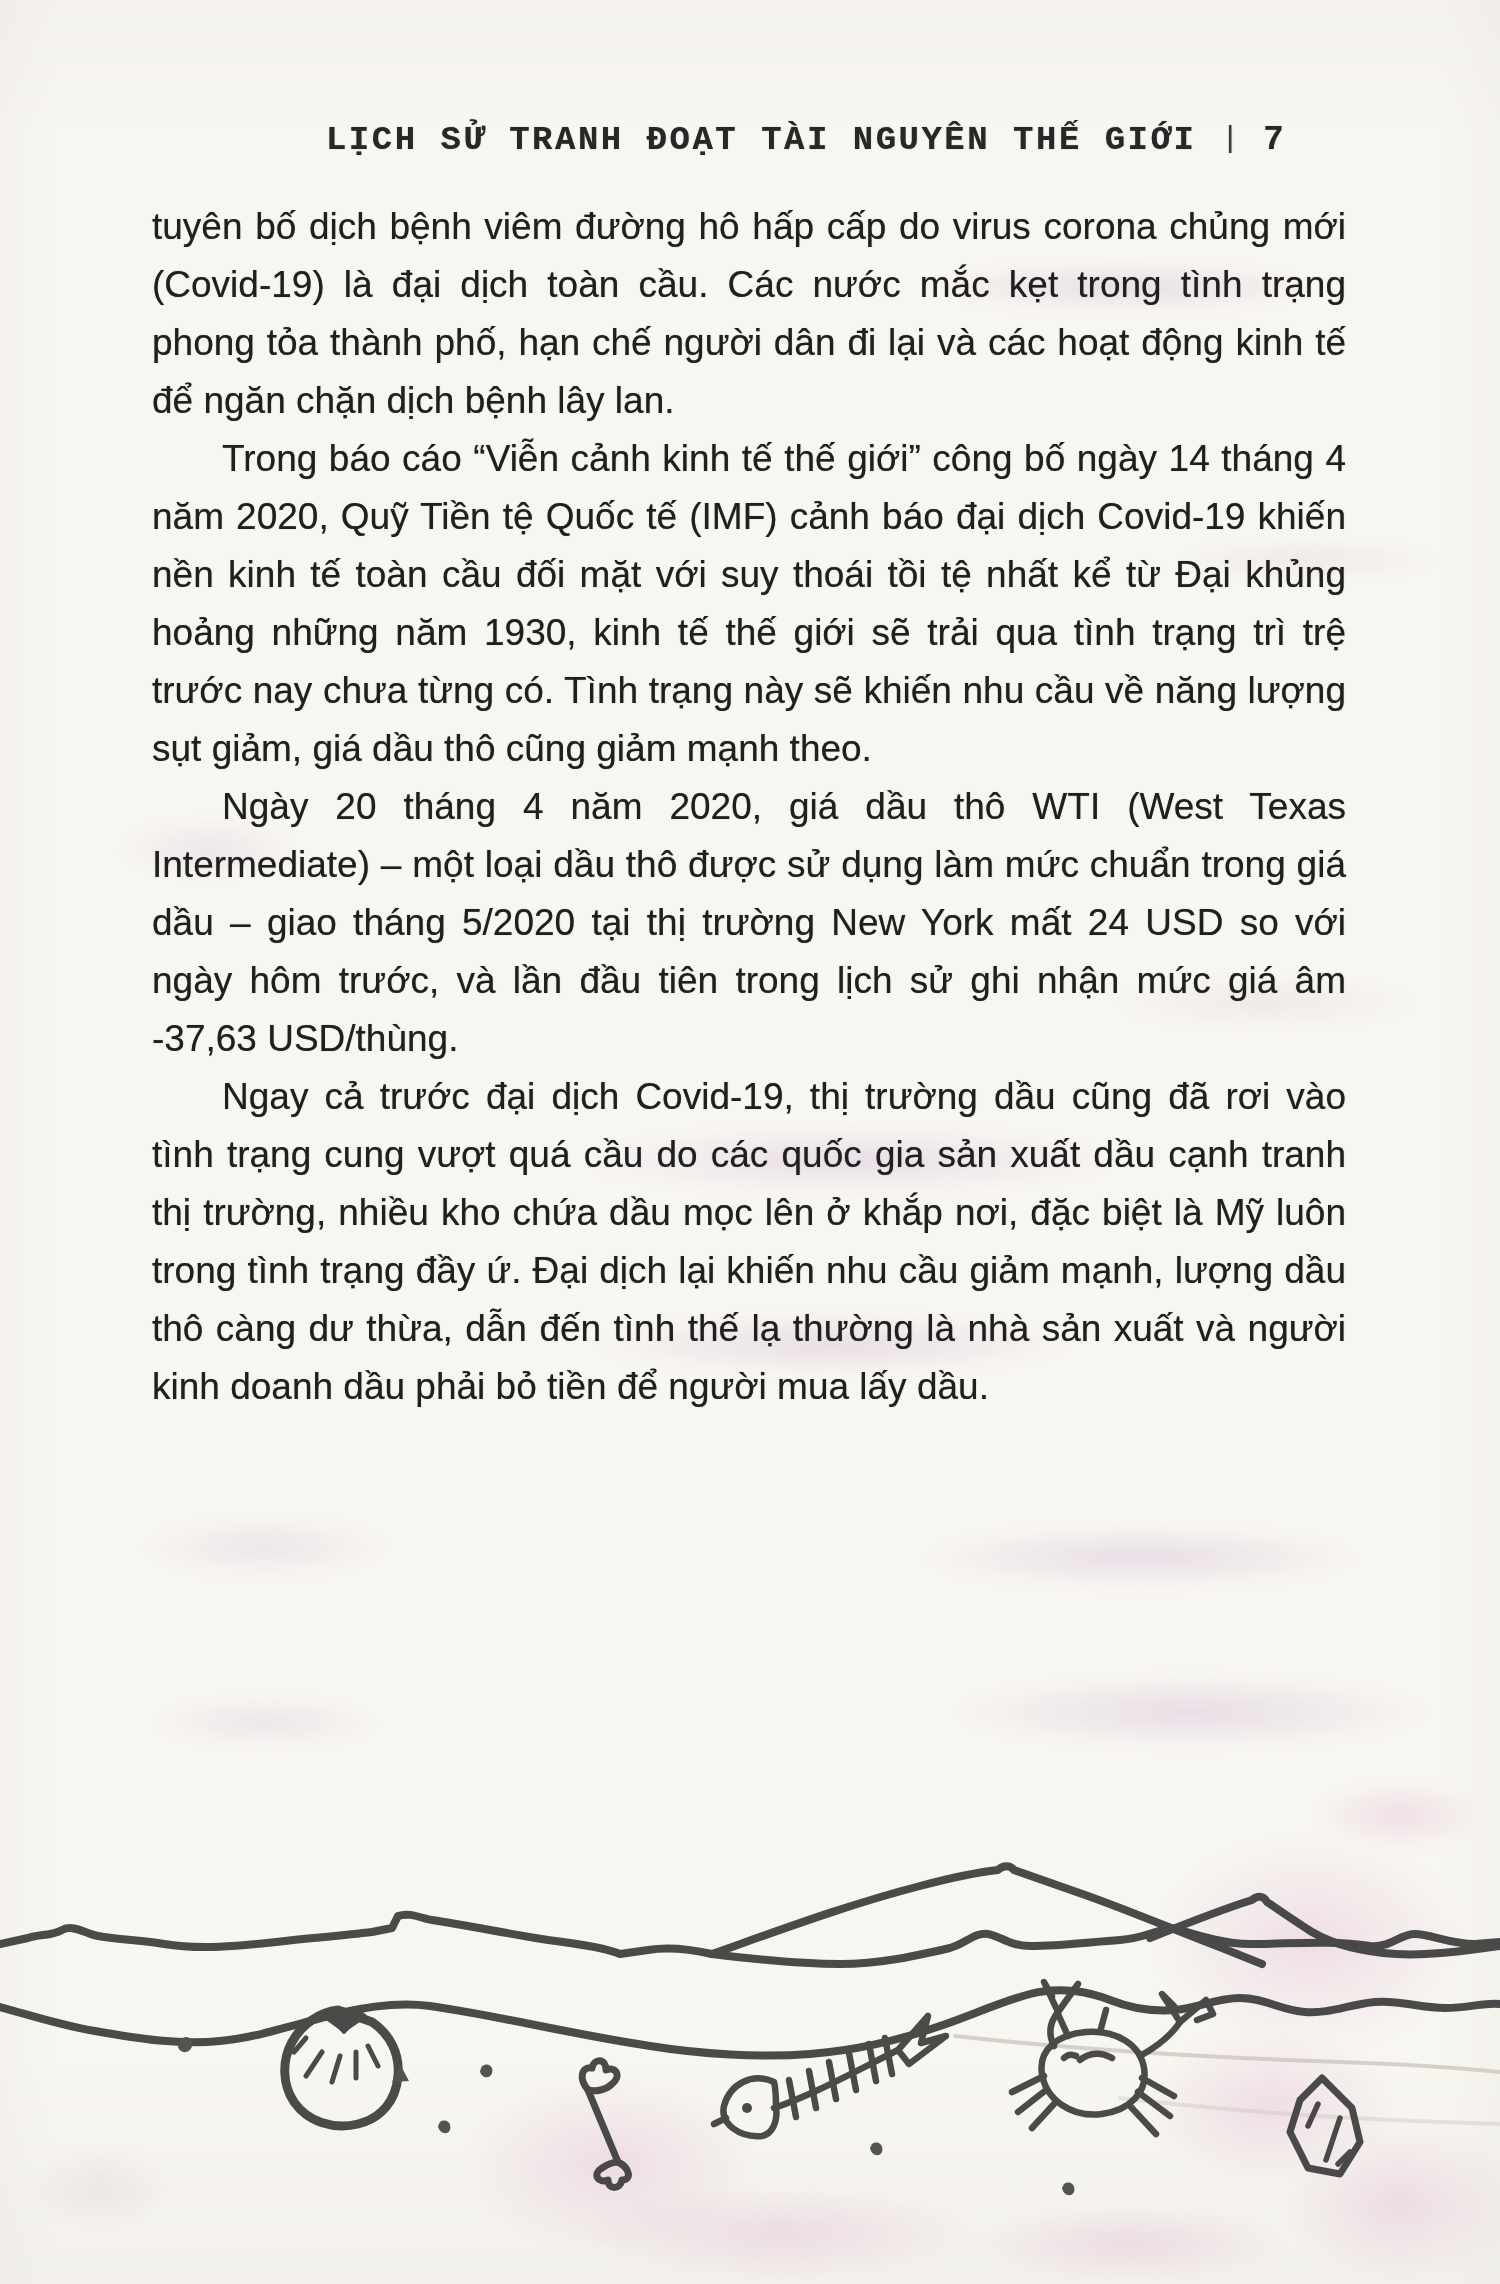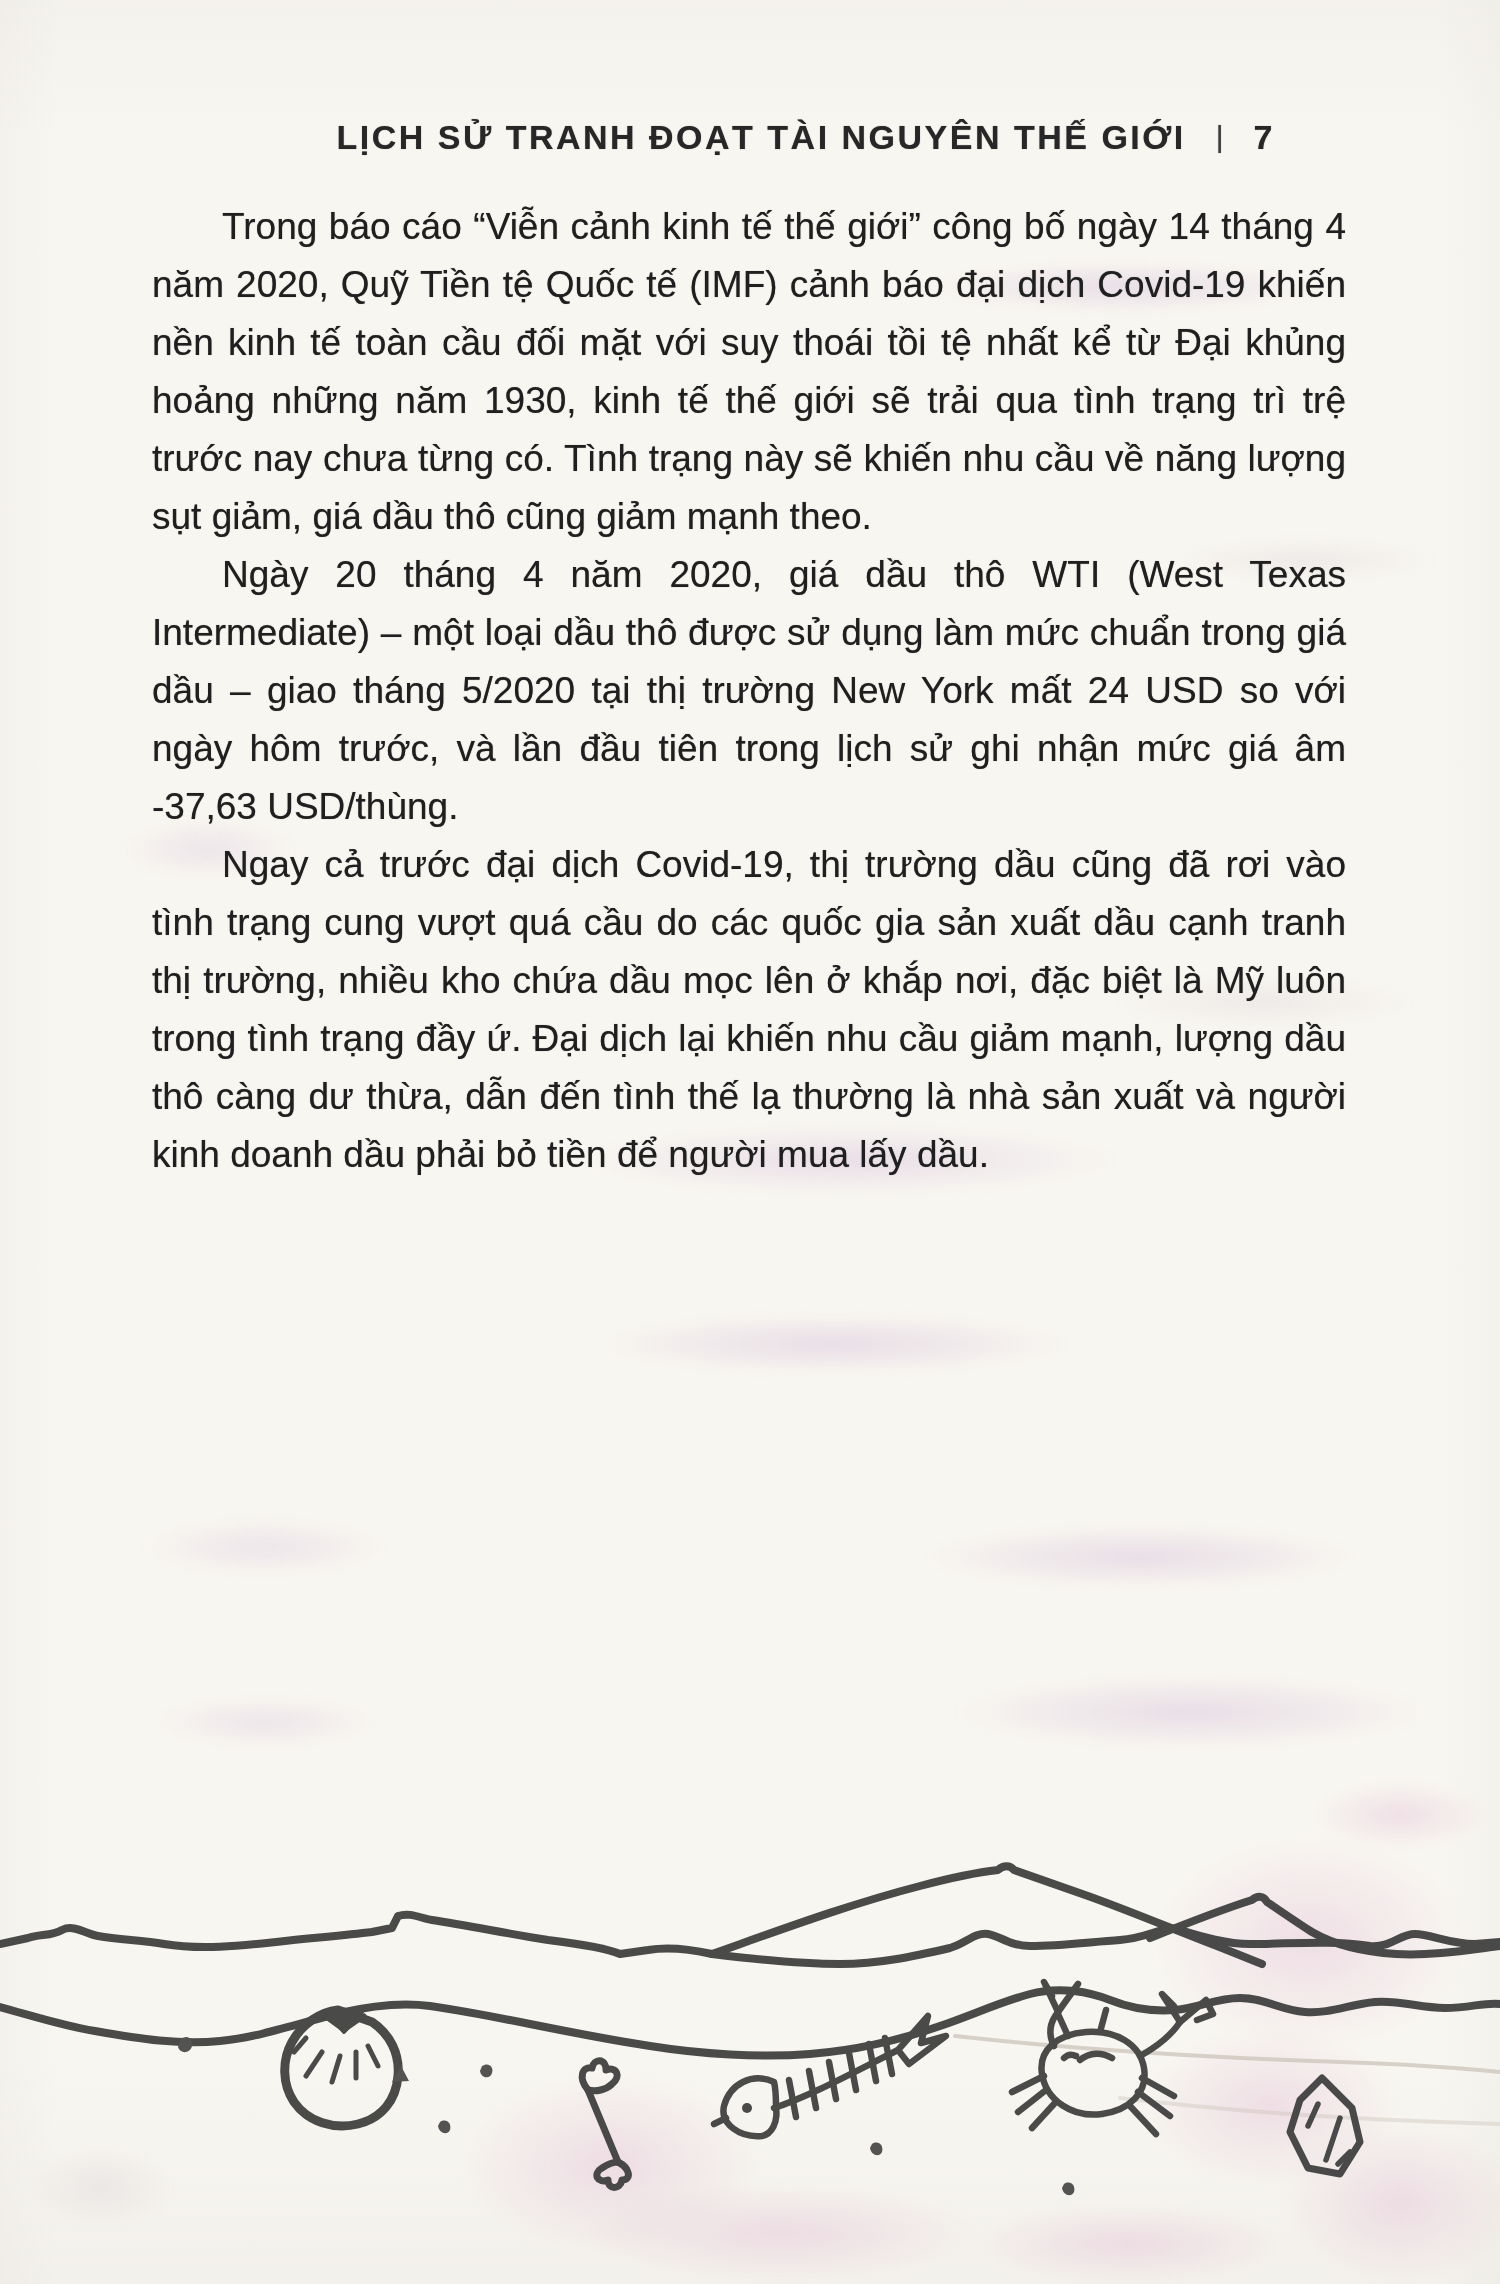--- a/index.html
+++ b/index.html
@@ -10,21 +10,21 @@
     background-image:linear-gradient(180deg, rgba(120,110,100,0.03) 0%, rgba(120,110,100,0) 6%, rgba(120,110,100,0) 90%, rgba(120,110,100,0.04) 100%),
                      linear-gradient(90deg, rgba(120,110,100,0.03) 0%, rgba(120,110,100,0) 4%, rgba(120,110,100,0) 96%, rgba(120,110,100,0.03) 100%);
   }
   
   .running-head{
     position:absolute; top:118px; left:170px; width:1270px;
     text-align:center; white-space:nowrap;
     color:#272727; z-index:3;
     text-shadow:0 0 1px rgba(40,40,40,.55);
   }
-  .rh-title{font-size:34px; font-weight:700; letter-spacing:2.5px;}
+  .rh-title{font-size:34px; font-weight:700; letter-spacing:2.5px;font-family:Liberation Mono, monospace;}
   .rh-sep{font-size:30px; font-weight:400; color:#3a3a3a; margin:0 30px; position:relative; top:-2px;}
   .rh-num{font-size:34px; font-weight:700; letter-spacing:1px;}
   
   .text-block{
     position:absolute; left:152px; top:198px; width:1194px; z-index:3;
     color:#1f1f1f; font-size:37px; line-height:58px;
     text-align:justify; text-shadow:0 0 0.8px rgba(30,30,30,.6);
   }
   .para{margin:0; text-indent:70px;}
   .para.no-indent{text-indent:0;}
@@ -41,20 +41,21 @@
 </head>
 <body>
 
 <div class="page">
 
   <header class="running-head">
     <span class="rh-title">LỊCH SỬ TRANH ĐOẠT TÀI NGUYÊN THẾ GIỚI</span><span class="rh-sep">|</span><span class="rh-num">7</span>
   </header>
 
   <main class="text-block">
+    <p class="para no-indent">tuyên bố dịch bệnh viêm đường hô hấp cấp do virus corona chủng mới (Covid-19) là đại dịch toàn cầu. Các nước mắc kẹt trong tình trạng phong tỏa thành phố, hạn chế người dân đi lại và các hoạt động kinh tế để ngăn chặn dịch bệnh lây lan.</p>
     <p class="para">Trong báo cáo “Viễn cảnh kinh tế thế giới” công bố ngày 14 tháng 4 năm 2020, Quỹ Tiền tệ Quốc tế (IMF) cảnh báo đại dịch Covid-19 khiến nền kinh tế toàn cầu đối mặt với suy thoái tồi tệ nhất kể từ Đại khủng hoảng những năm 1930, kinh tế thế giới sẽ trải qua tình trạng trì trệ trước nay chưa từng có. Tình trạng này sẽ khiến nhu cầu về năng lượng sụt giảm, giá dầu thô cũng giảm mạnh theo.</p>
     <p class="para">Ngày 20 tháng 4 năm 2020, giá dầu thô WTI (West Texas Intermediate) – một loại dầu thô được sử dụng làm mức chuẩn trong giá dầu – giao tháng 5/2020 tại thị trường New York mất 24 USD so với ngày hôm trước, và lần đầu tiên trong lịch sử ghi nhận mức giá âm -37,63 USD/thùng.</p>
     <p class="para">Ngay cả trước đại dịch Covid-19, thị trường dầu cũng đã rơi vào tình trạng cung vượt quá cầu do các quốc gia sản xuất dầu cạnh tranh thị trường, nhiều kho chứa dầu mọc lên ở khắp nơi, đặc biệt là Mỹ luôn trong tình trạng đầy ứ. Đại dịch lại khiến nhu cầu giảm mạnh, lượng dầu thô càng dư thừa, dẫn đến tình thế lạ thường là nhà sản xuất và người kinh doanh dầu phải bỏ tiền để người mua lấy dầu.</p>
   </main>
 
   <div class="bleed lav" style="left:930px;  top:262px;  width:390px; height:50px;"></div>
   <div class="bleed faint" style="left:1170px; top:538px;  width:270px; height:44px;"></div>
   <div class="bleed lav2" style="left:118px;  top:818px;  width:180px; height:62px;"></div>
   <div class="bleed faint" style="left:1110px; top:975px;  width:310px; height:54px;"></div>
   <div class="bleed lav" style="left:585px;  top:1126px; width:530px; height:68px; transform:skewX(-3deg);"></div>

